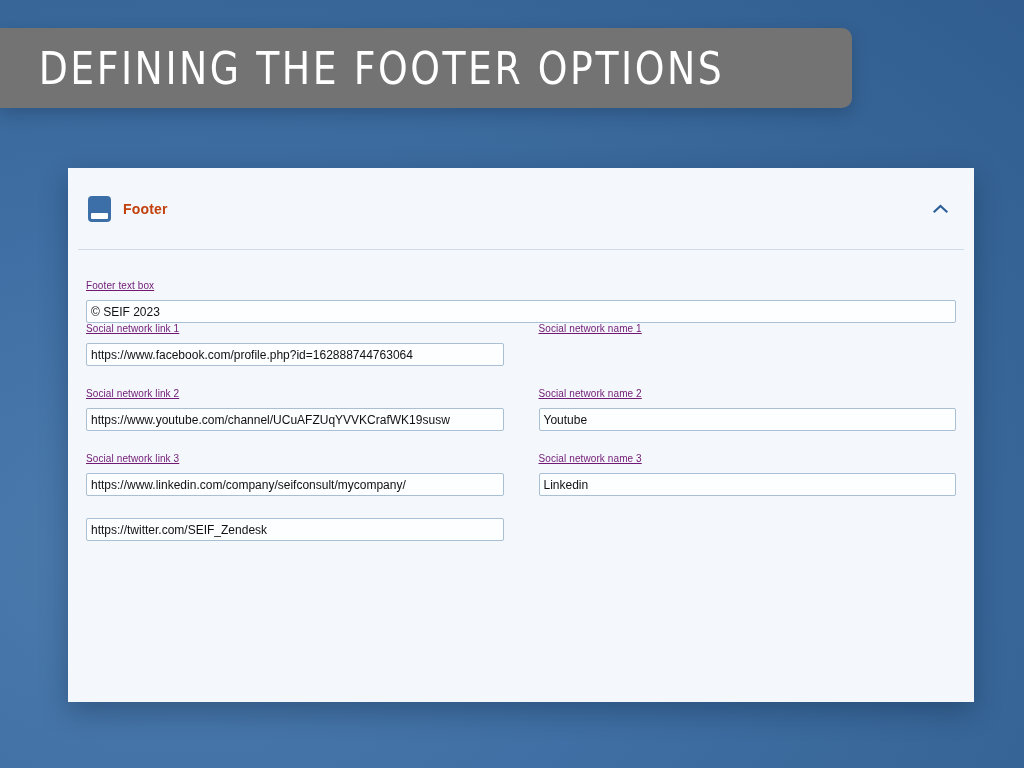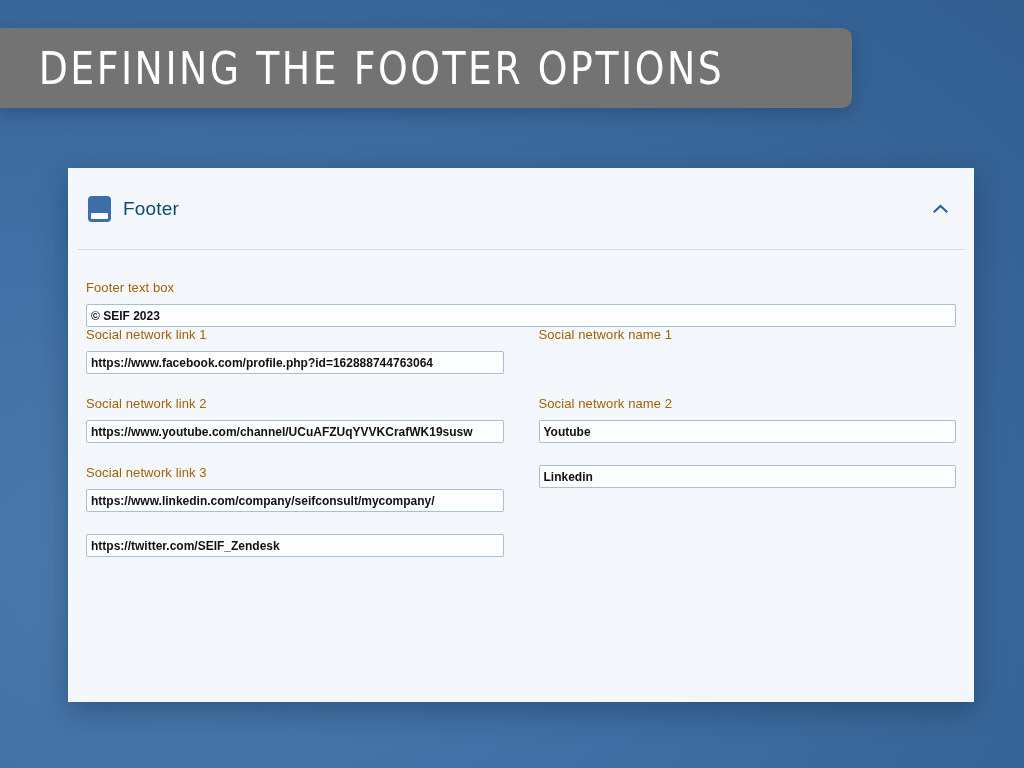--- a/index.html
+++ b/index.html
@@ -78,23 +78,23 @@
     content: "";
     position: absolute;
     left: 3px;
     right: 3px;
     bottom: 3px;
     height: 6px;
     background: #ffffff;
     border-radius: 1px;
   }
   .header-title {
-    font-size: 19px;
-    font-weight: normal;
-    color: #0c4a6e;
+    font-size: 14px;
+    font-weight: bold;
+    color: #c2410c;
     letter-spacing: 0.2px;
   }
   .chevron {
     position: absolute;
     right: 26px;
     top: 50%;
     transform: translateY(-50%);
     width: 16px;
     height: 16px;
     display: flex;
@@ -106,41 +106,41 @@
     height: 1px;
     background: #cfdcea;
     margin: 0 10px;
   }
 
   
   .card-body {
     padding: 30px 10px 0 10px;
   }
   .field-label {
-    font-size: 13px;
-    color: #a16207;
+    font-size: 10px;
+    color: #701a75;
     margin-bottom: 9px;
     letter-spacing: 0.1px;
+    text-decoration: underline;
   }
   .text-input {
     width: 100%;
     height: 23px;
     background: #fdfeff;
     border: 1px solid #a9bfd4;
     border-radius: 2px;
     font-size: 12px;
     color: #111111;
     padding: 4px 4px;
     display: flex;
     align-items: center;
     font-family: "Liberation Sans", sans-serif;
     line-height: 1;
     white-space: nowrap;
     overflow: hidden;
-    font-weight: bold;
   }
   .full-row { padding: 0 8px; }
   .grid {
     display: grid;
     grid-template-columns: 1fr 1fr;
     column-gap: 35px;
     row-gap: 22px;
     padding: 0 8px;
   }
   .field { }
@@ -192,20 +192,21 @@
       <div class="field">
         <div class="field-label">Social network name 2</div>
         <div class="text-input">Youtube</div>
       </div>
 
       <div class="field">
         <div class="field-label">Social network link 3</div>
         <div class="text-input">https://www.linkedin.com/company/seifconsult/mycompany/</div>
       </div>
       <div class="field">
+        <div class="field-label">Social network name 3</div>
         <div class="text-input">Linkedin</div>
       </div>
 
       <div class="field">
         <div class="text-input">https://twitter.com/SEIF_Zendesk</div>
       </div>
 
     </div>
   </div>
 </div>

